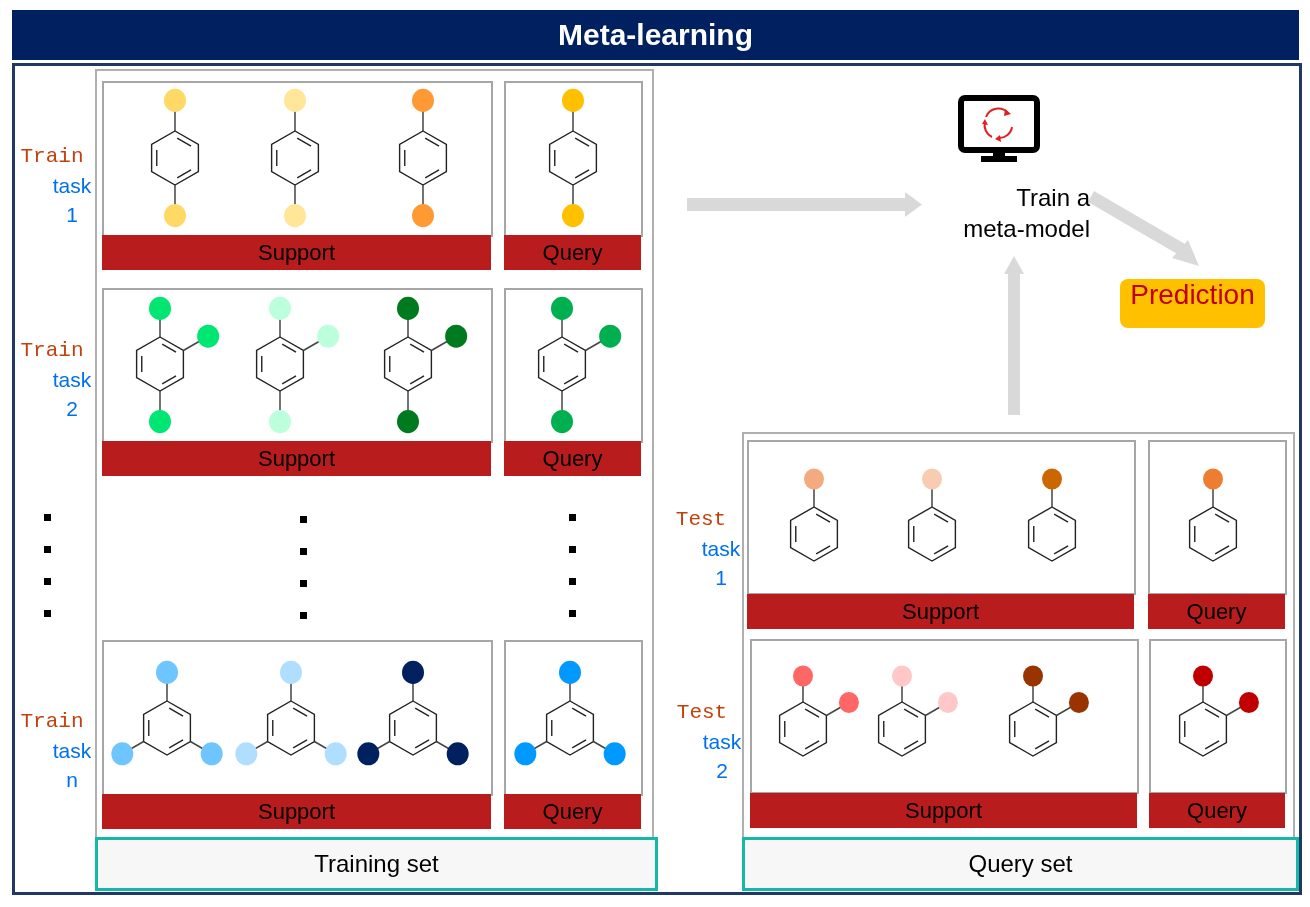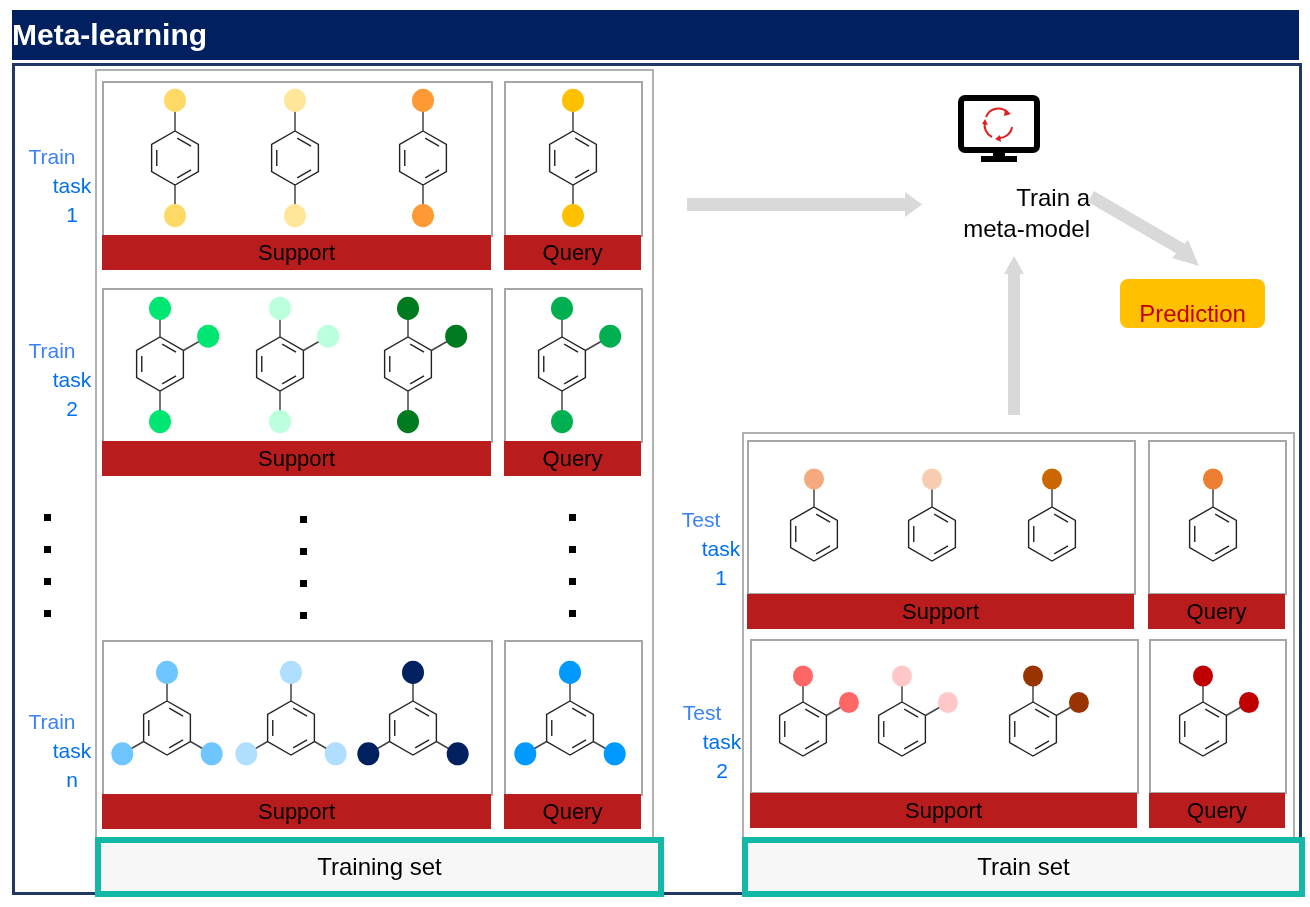--- a/index.html
+++ b/index.html
@@ -1,29 +1,29 @@
 <!DOCTYPE html>
 <html><head>
 <meta charset="utf-8">
 <style>
   html, body { margin:0; padding:0; background:#ffffff; }
   body { width:1310px; height:907px; position:relative; overflow:hidden; font-family:"Liberation Sans", sans-serif; }
   .abs { position:absolute; }
-  .header { left:12px; top:10px; width:1287px; height:50px; background:#002060; color:#fff; font-weight:bold; font-size:30px; display:flex; align-items:center; }
+  .header { left:12px; top:10px; width:1287px; height:50px; background:#002060; color:#fff; font-weight:bold; font-size:30px; display:flex; align-items:center; justify-content:center; }
   .frame { left:12px; top:63px; width:1284px; height:826px; border:3px solid #1f3864; }
   .set-box { border:2px solid #b0b0b0; background:#fff; }
-  .set-label { background:#f7f7f7; border:6px solid #14b8a6; font-size:24px; color:#000; display:flex; align-items:center; justify-content:center; }
+  .set-label { background:#f7f7f7; border:3px solid #14b8a6; font-size:24px; color:#000; display:flex; align-items:center; justify-content:center; }
   .panel { border:2px solid #a6a6a6; background:#fff; }
   .band { background:#b91c1c; font-size:22px; color:#000; display:flex; align-items:center; justify-content:center; }
   .task-label { font-size:21px; line-height:29px; text-align:center; width:80px; }
-  .task-label .t1 { color:#3b82f6; }
+  .task-label .t1 { color:#c2410c;font-family:Liberation Mono, monospace; }
   .task-label .t2 { color:#0070f0;padding-left:40px; }
   .dot { width:7px; height:7px; background:#000; }
   .center-text { font-size:24px; line-height:31px; text-align:center; color:#000; }
-  .prediction { left:1120px; top:279px; width:145px; height:49px; background:#ffc000; border-radius:8px; color:#c00000; font-size:24px; display:flex; align-items:flex-end; justify-content:center; }
+  .prediction { left:1120px; top:279px; width:145px; height:49px; background:#ffc000; border-radius:8px; color:#c00000; font-size:28px; display:flex; align-items:flex-start; justify-content:center; }
   svg.mol { position:absolute; overflow:visible; }
 </style>
 </head>
 <body>
 
 <div class="abs header">
     <span>Meta-learning</span>
   </div>
 
 <div class="abs frame"></div>
@@ -83,21 +83,21 @@
     <div class="abs dot" style="left: 300px; top: 580px;"></div>
     <div class="abs dot" style="left: 300px; top: 612px;"></div>
     <div class="abs dot" style="left: 569px; top: 514px;"></div>
     <div class="abs dot" style="left: 569px; top: 546px;"></div>
     <div class="abs dot" style="left: 569px; top: 578px;"></div>
     <div class="abs dot" style="left: 569px; top: 610px;"></div>
   </div>
 
 <div class="abs set-box" style="left:742px; top:432px; width:549px; height:403px;"></div>
 <div class="abs set-label" style="left:742px; top:837px; width:551px; height:48px;">
-    <span>Train set</span>
+    <span>Query set</span>
   </div>
 
 <div class="abs task-label" style="left:661px; top:505px;">
   <div class="t1">Test</div>
   <div class="t2">task 1</div>
 </div>
 <div class="abs task-label" style="left:662px; top:698px;">
   <div class="t1">Test</div>
   <div class="t2">task 2</div>
 </div>

